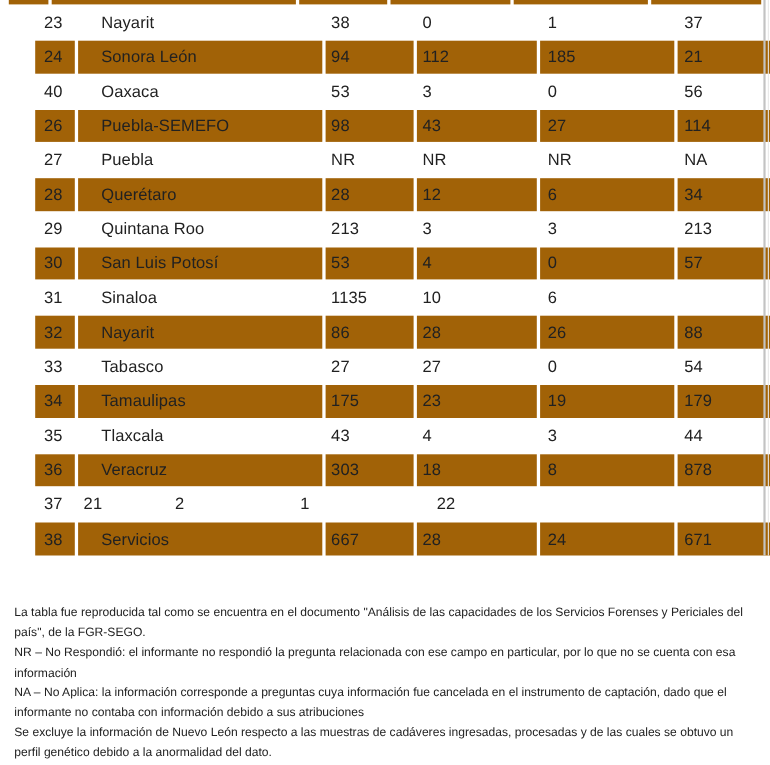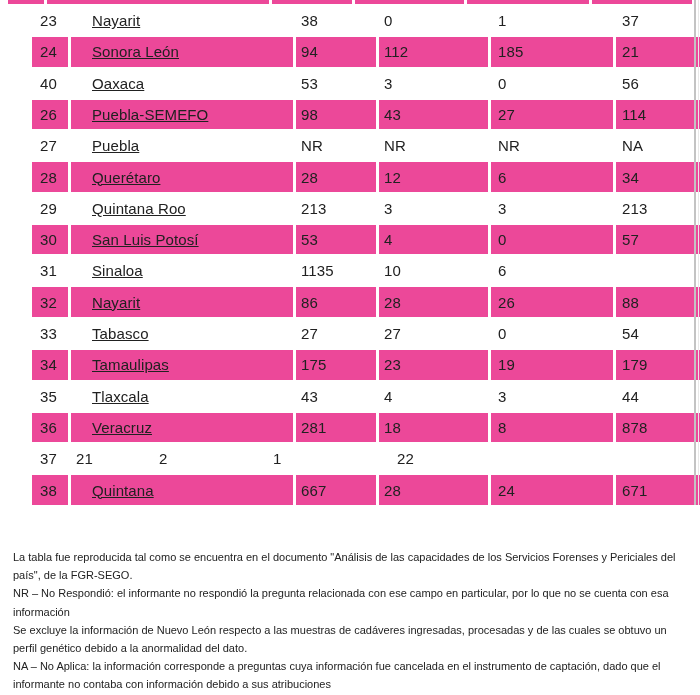--- a/index.html
+++ b/index.html
@@ -32,23 +32,23 @@
     box-sizing: border-box;
     display: flex;
     align-items: center;
     font-size: 15px;
     letter-spacing: 0.1px;
     color: #212121;
     background: #ffffff;
     white-space: nowrap;
     overflow: hidden;
   }
-  .row.striped .cell { background: #ec4899; }
+  .row.striped .cell { background: #a16207; }
   .c0 { width: 36px;  padding-left: 8px; }
-  .c1 { width: 222px; padding-left: 21px; text-decoration: underline; }
+  .c1 { width: 222px; padding-left: 21px; }
   .c2 { width: 80px;  padding-left: 5px; }
   .c3 { width: 109px; padding-left: 5px; }
   .c4 { width: 122px; padding-left: 7px; }
   .c5 { width: 100px; padding-left: 6px; }
   #scrollbar-thumb {
     position: absolute;
     left: 694px;
     top: 0;
     width: 2px;
     height: 505px;
@@ -188,46 +188,46 @@
           <div class="cell c0">35</div>
           <div class="cell c1">Tlaxcala</div>
           <div class="cell c2">43</div>
           <div class="cell c3">4</div>
           <div class="cell c4">3</div>
           <div class="cell c5">44</div>
         </div>
         <div class="row striped">
           <div class="cell c0">36</div>
           <div class="cell c1">Veracruz</div>
-          <div class="cell c2">281</div>
+          <div class="cell c2">303</div>
           <div class="cell c3">18</div>
           <div class="cell c4">8</div>
           <div class="cell c5">878</div>
         </div>
         <div class="row">
           <div class="cell c0">37</div>
           <div class="cell c2">21</div>
           <div class="cell c3">2</div>
           <div class="cell c4">1</div>
           <div class="cell c5">22</div>
         </div>
         <div class="row striped">
           <div class="cell c0">38</div>
-          <div class="cell c1">Quintana</div>
+          <div class="cell c1">Servicios</div>
           <div class="cell c2">667</div>
           <div class="cell c3">28</div>
           <div class="cell c4">24</div>
           <div class="cell c5">671</div>
         </div>
       </div>
   </div>
 
   <div id="scrollbar-thumb"></div>
   <div id="scrollbar-track"></div>
 
   <div id="footnotes">
     <p>La tabla fue reproducida tal como se encuentra en el documento "Análisis de las capacidades de los Servicios Forenses y Periciales del país", de la FGR-SEGO.</p>
     <p>NR – No Respondió: el informante no respondió la pregunta relacionada con ese campo en particular, por lo que no se cuenta con esa información</p>
+    <p>NA – No Aplica: la información corresponde a preguntas cuya información fue cancelada en el instrumento de captación, dado que el informante no contaba con información debido a sus atribuciones</p>
     <p>Se excluye la información de Nuevo León respecto a las muestras de cadáveres ingresadas, procesadas y de las cuales se obtuvo un perfil genético debido a la anormalidad del dato.</p>
-    <p>NA – No Aplica: la información corresponde a preguntas cuya información fue cancelada en el instrumento de captación, dado que el informante no contaba con información debido a sus atribuciones</p>
   </div>
 
 </div>
 
 </body></html>

